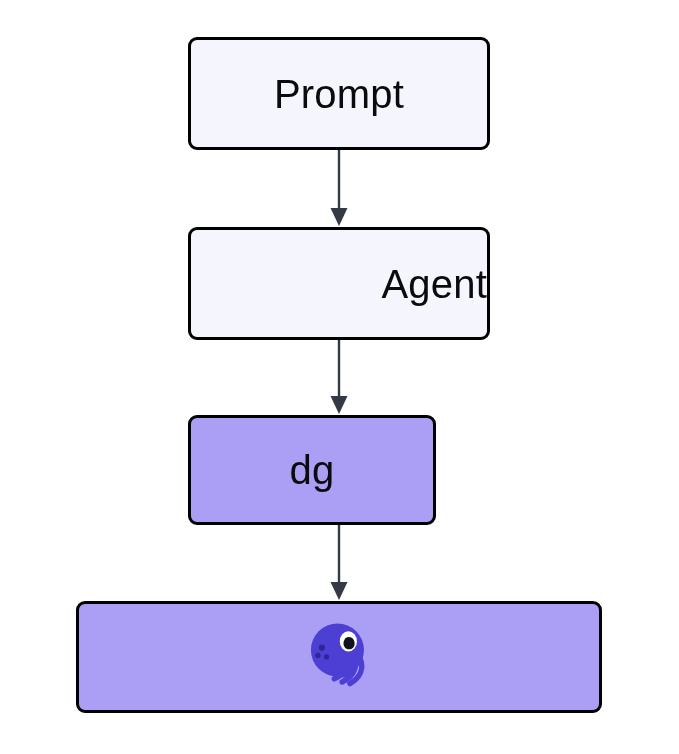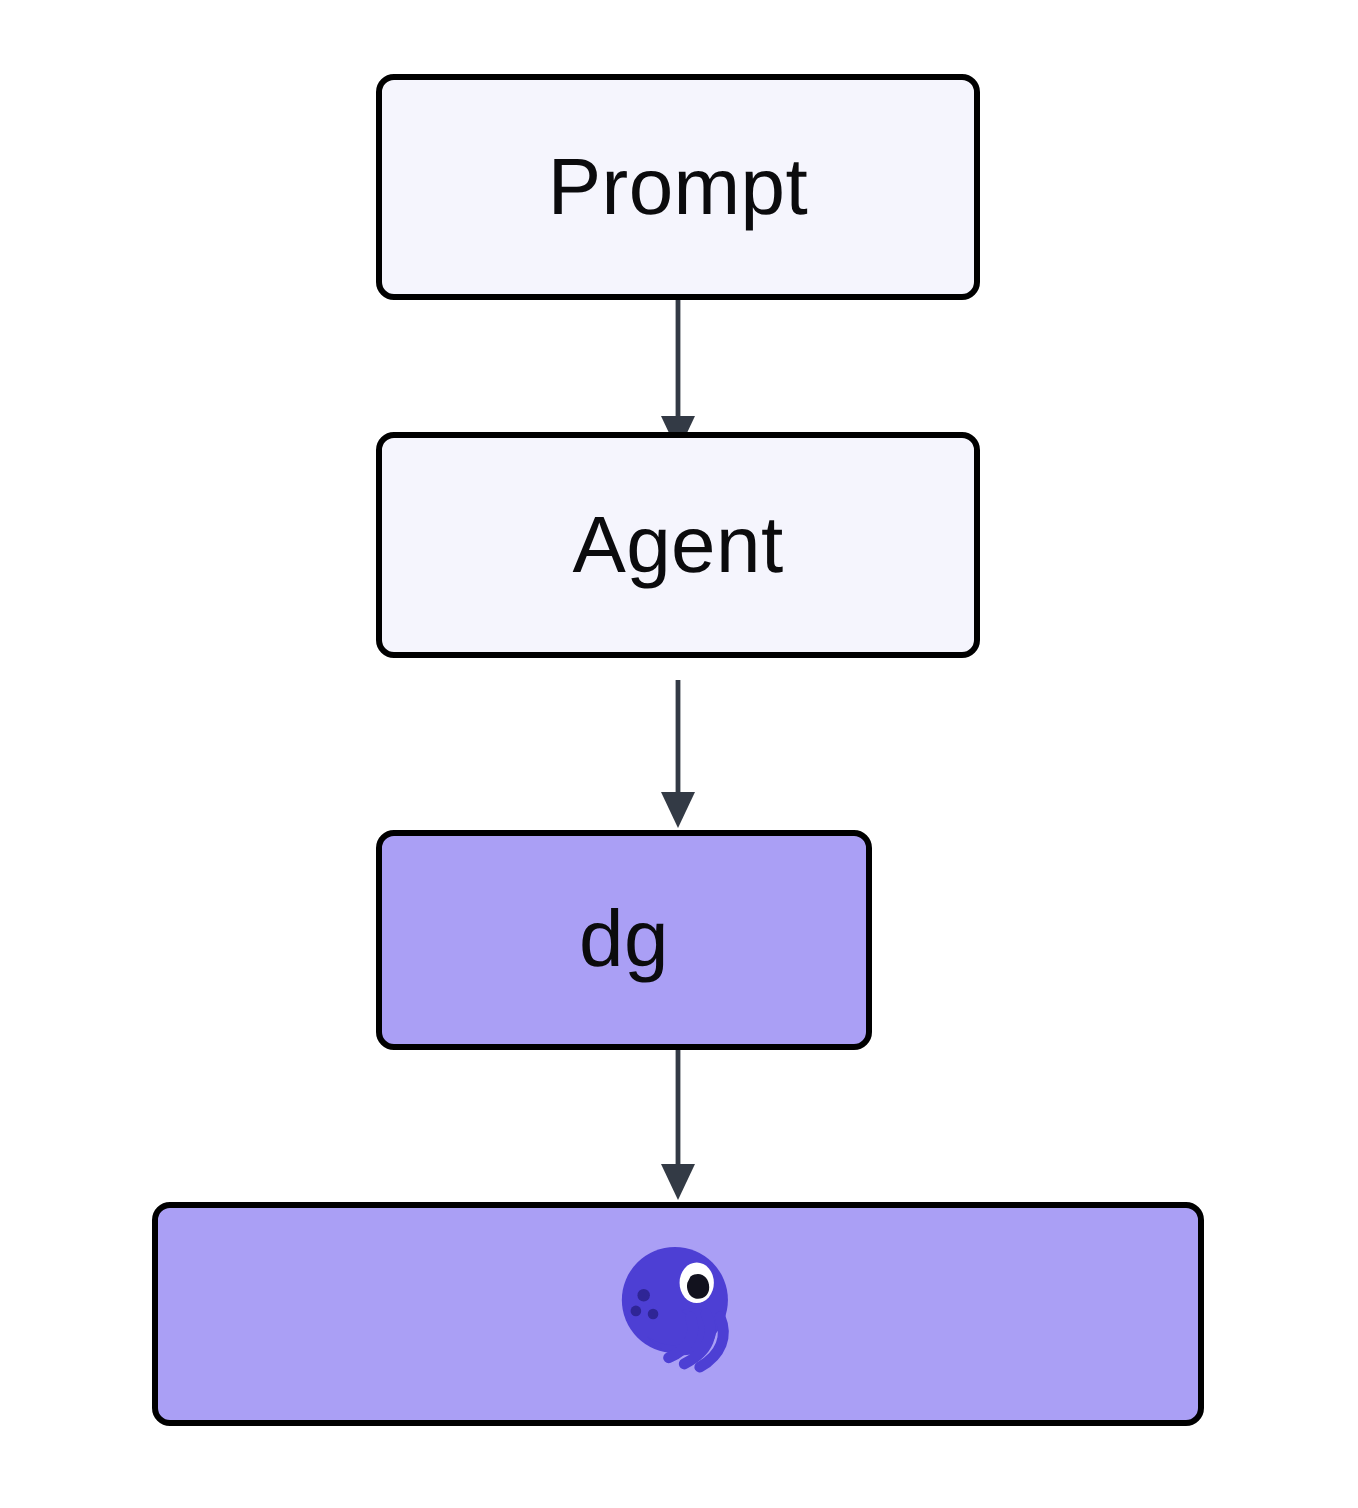--- a/index.html
+++ b/index.html
@@ -43,21 +43,21 @@
   .node-label {
     font-family: "Liberation Sans", sans-serif;
     font-size: 40px;
     line-height: 1;
     color: #0b0b0d;
     letter-spacing: 0.2px;
     white-space: nowrap;
     user-select: none;
   }
   #node-prompt { left: 188px; top: 37px; width: 302px; height: 113px; }
-  #node-agent  { left: 188px; top: 216px; width: 302px; height: 113px; }
+  #node-agent  { left: 188px; top: 227px; width: 302px; height: 113px; justify-content: flex-end; }
   #node-dg     { left: 188px; top: 415px; width: 248px; height: 110px; }
   #node-logo   { left: 76px;  top: 601px; width: 526px; height: 112px; }
   .logo-icon {
     width: 78px;
     height: 78px;
     display: block;
   }
 </style>
 </head>
 <body>

